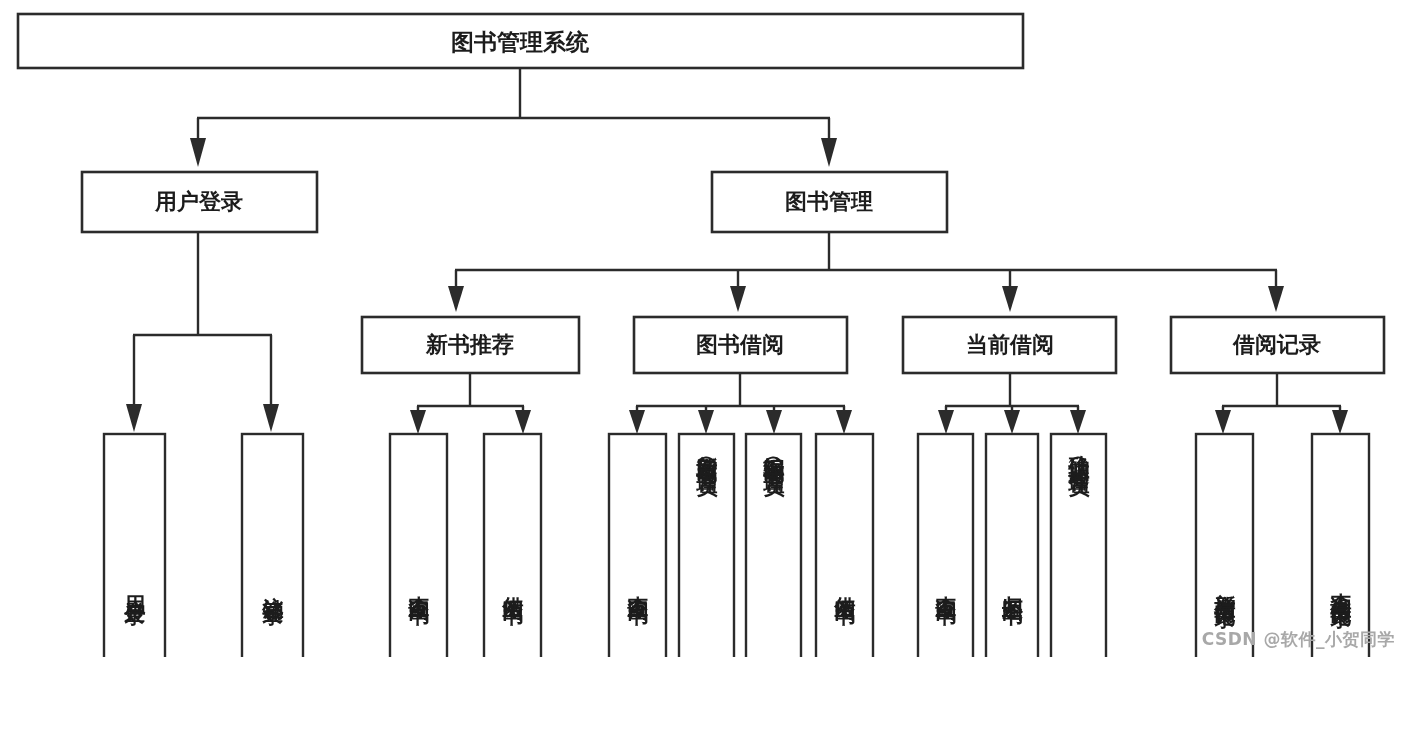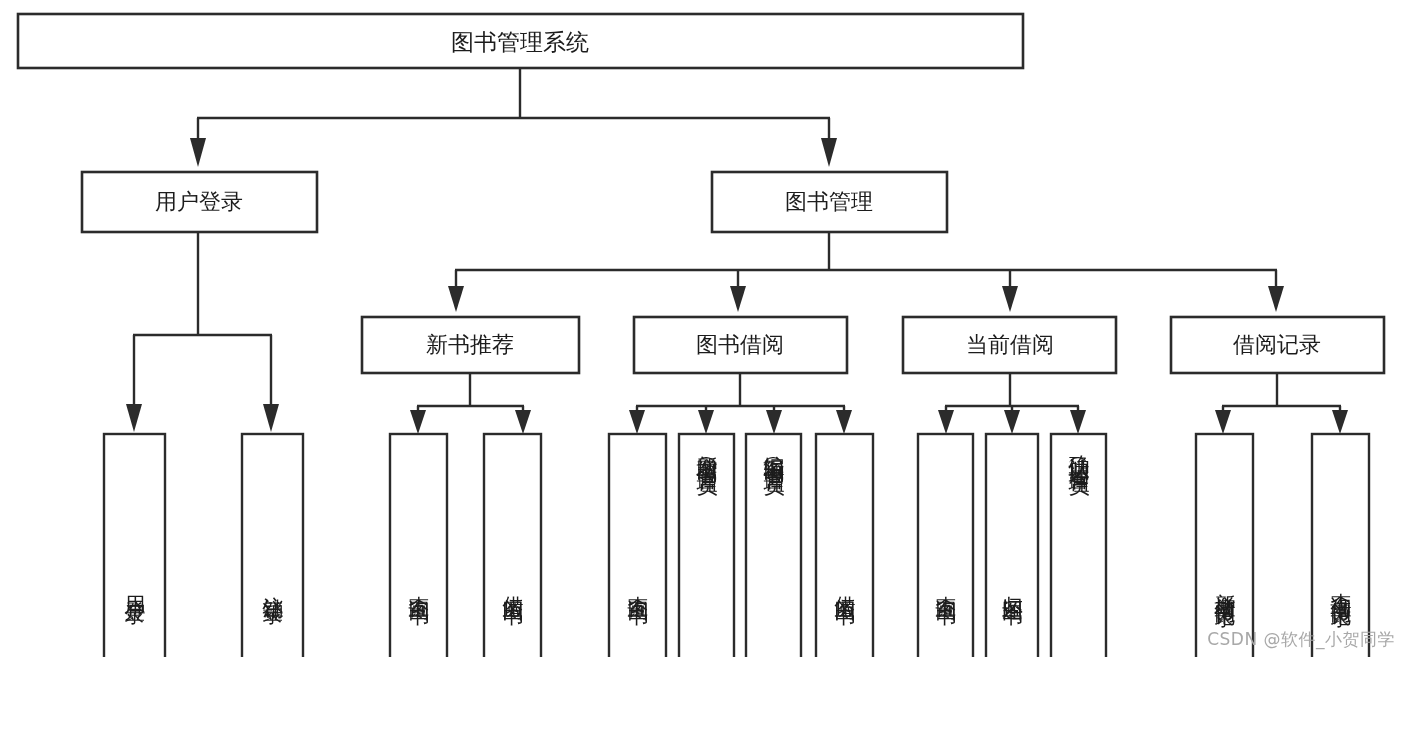--- a/index.html
+++ b/index.html
@@ -10,20 +10,21 @@
   }
   body {
     font-family: "DejaVu Sans", "Liberation Sans", sans-serif;
   }
   #diagram-root {
     position: relative;
     width: 1405px;
     height: 657px;
     background: #ffffff;
     overflow: hidden;
+    font-weight: bold;
   }
   svg#flow-svg {
     position: absolute;
     left: 0;
     top: 0;
     width: 1405px;
     height: 747px;
     display: block;
   }
   .node-box {

